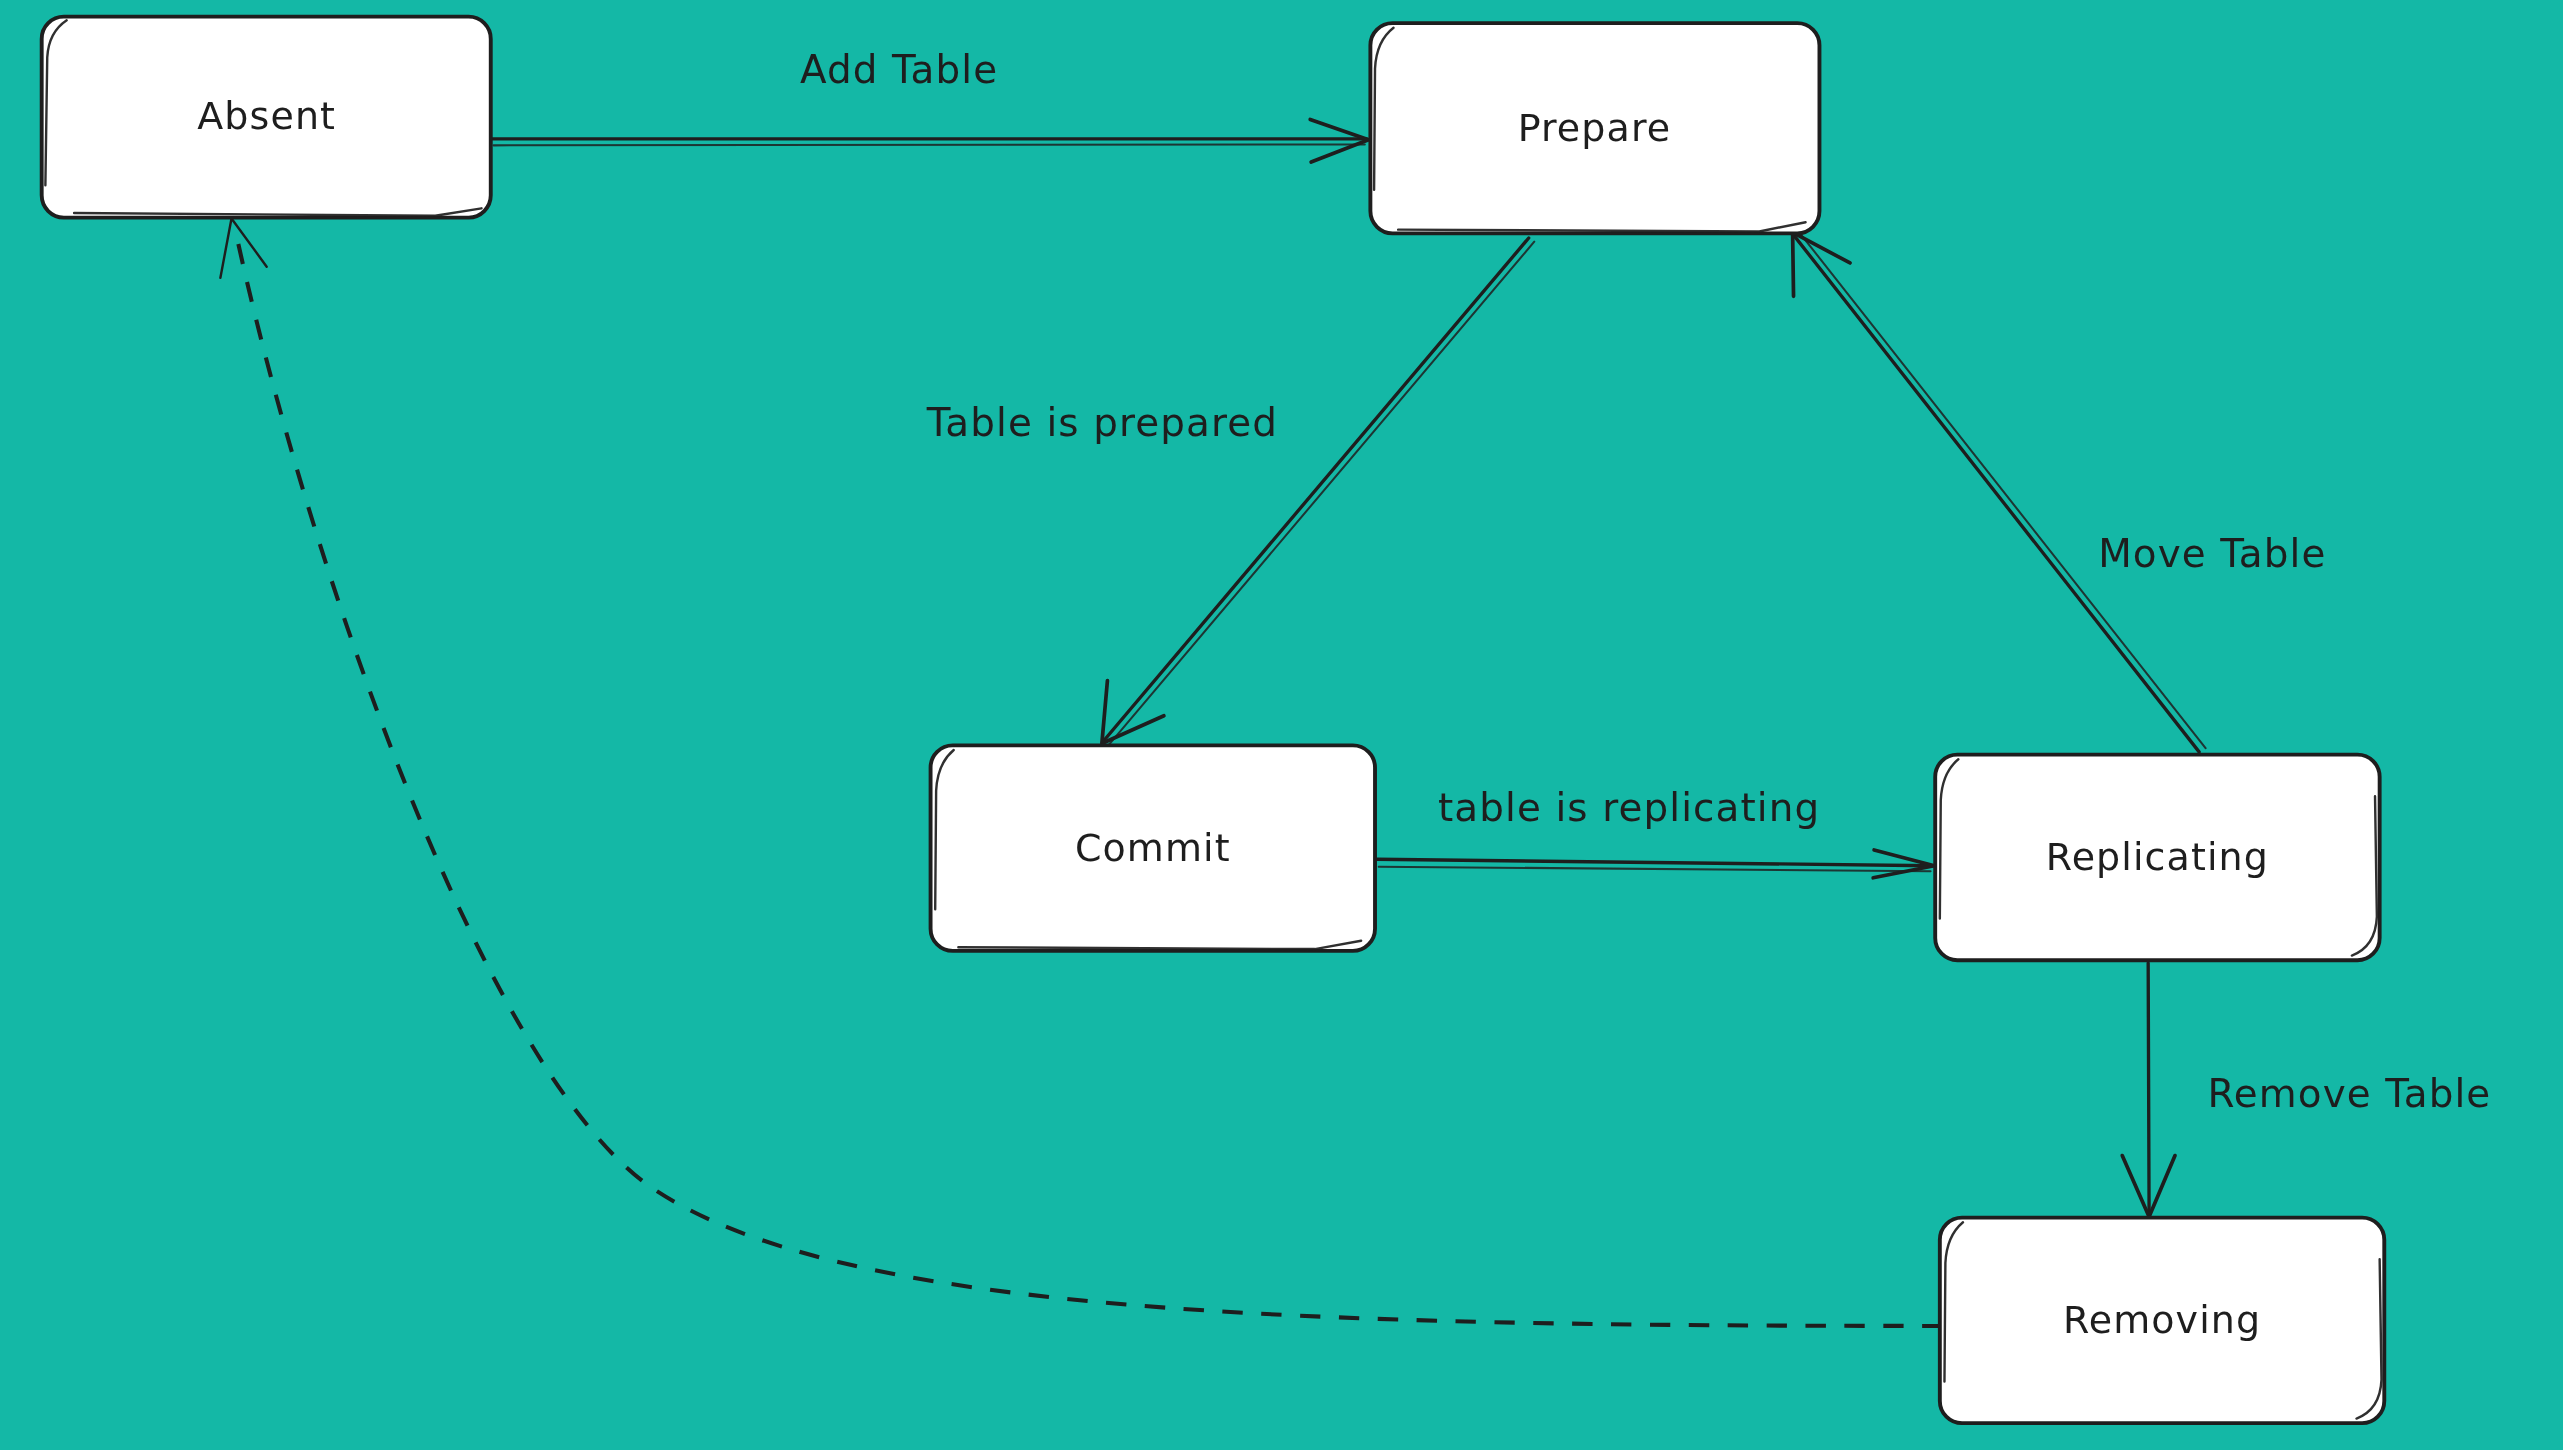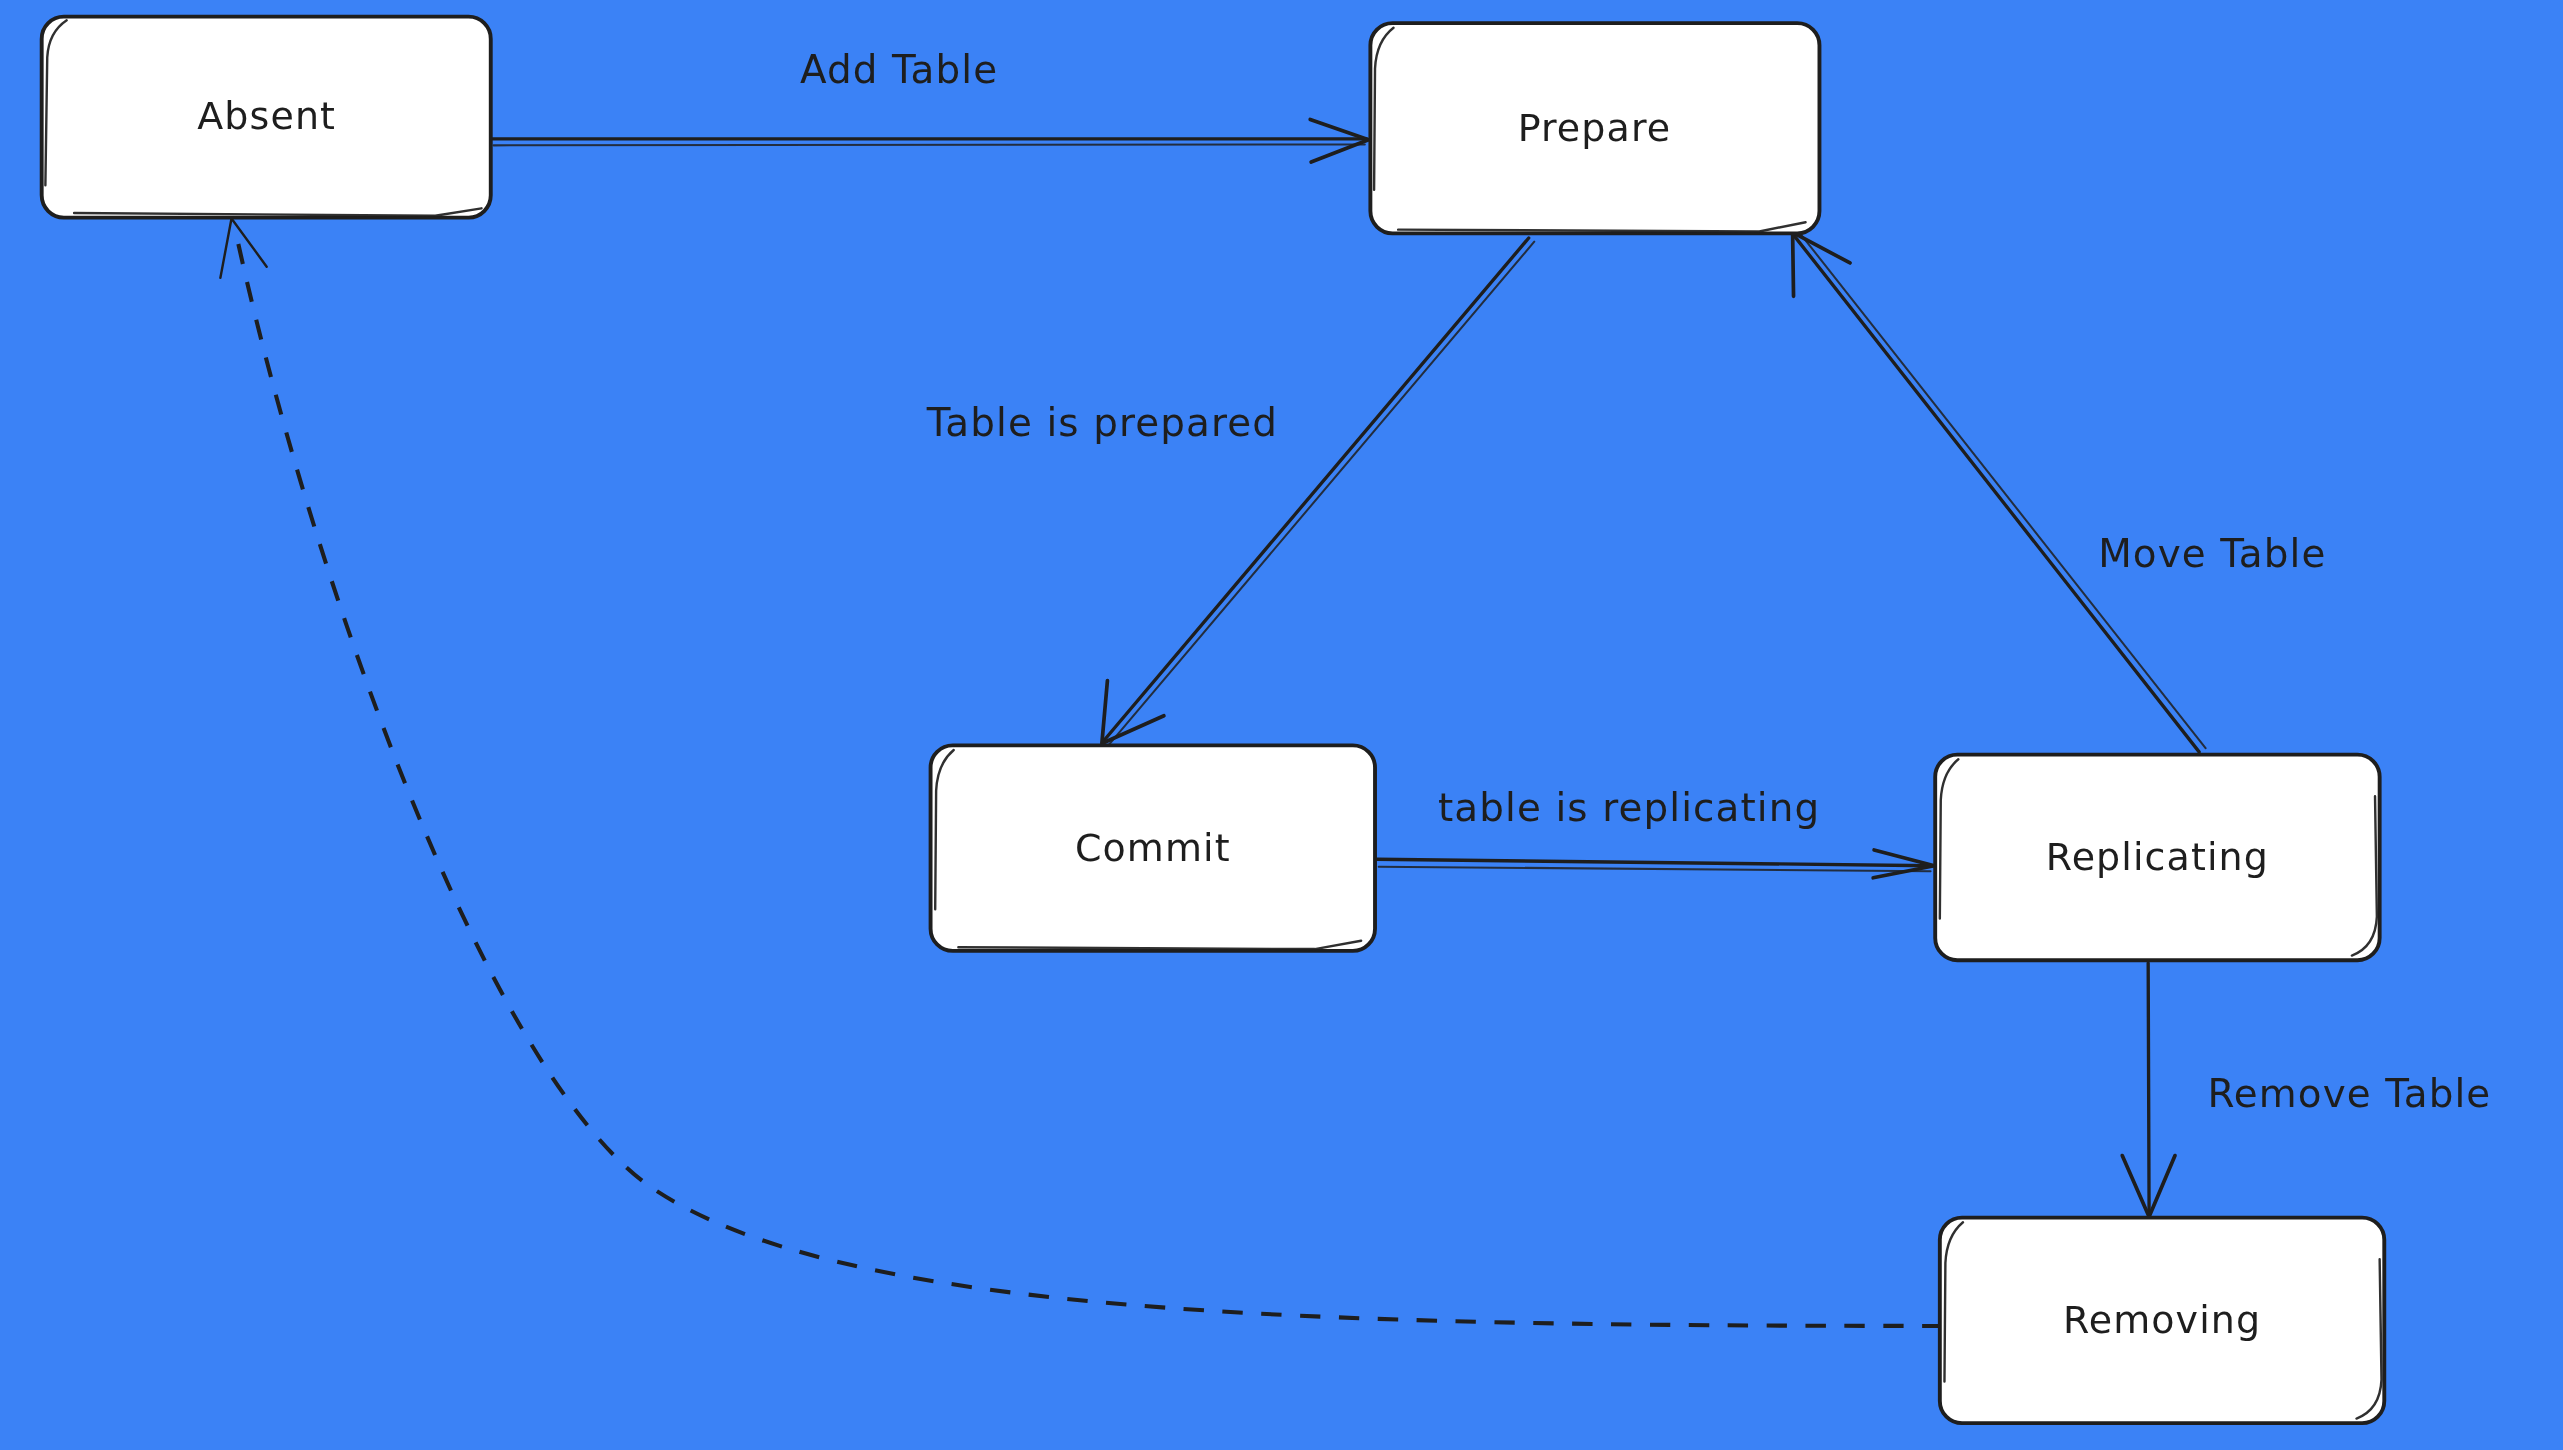--- a/index.html
+++ b/index.html
@@ -5,21 +5,21 @@
 <style>
   html, body {
     margin: 0;
     padding: 0;
     background: #ffffff;
   }
   #canvas-wrap {
     position: relative;
     width: 2563px;
     height: 1450px;
-    background: #3b82f6;
+    background: #14b8a6;
     overflow: hidden;
   }
   svg#diagram {
     position: absolute;
     top: 0;
     left: 0;
     width: 2563px;
     height: 1450px;
     display: block;
   }

